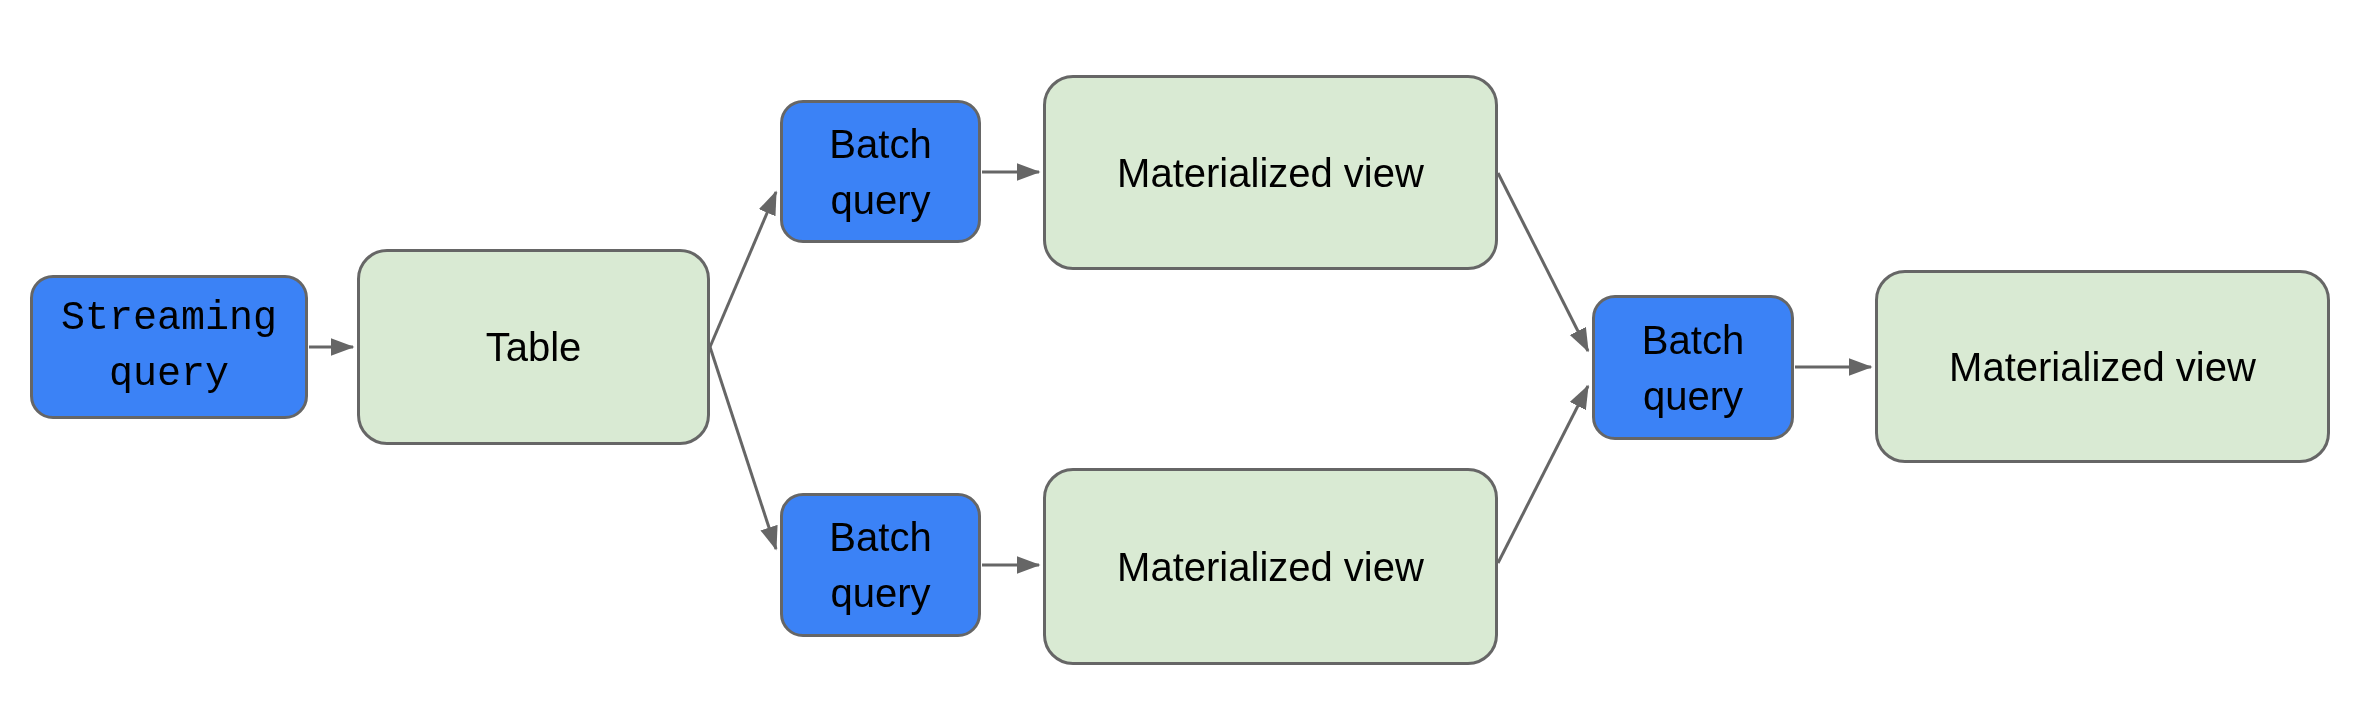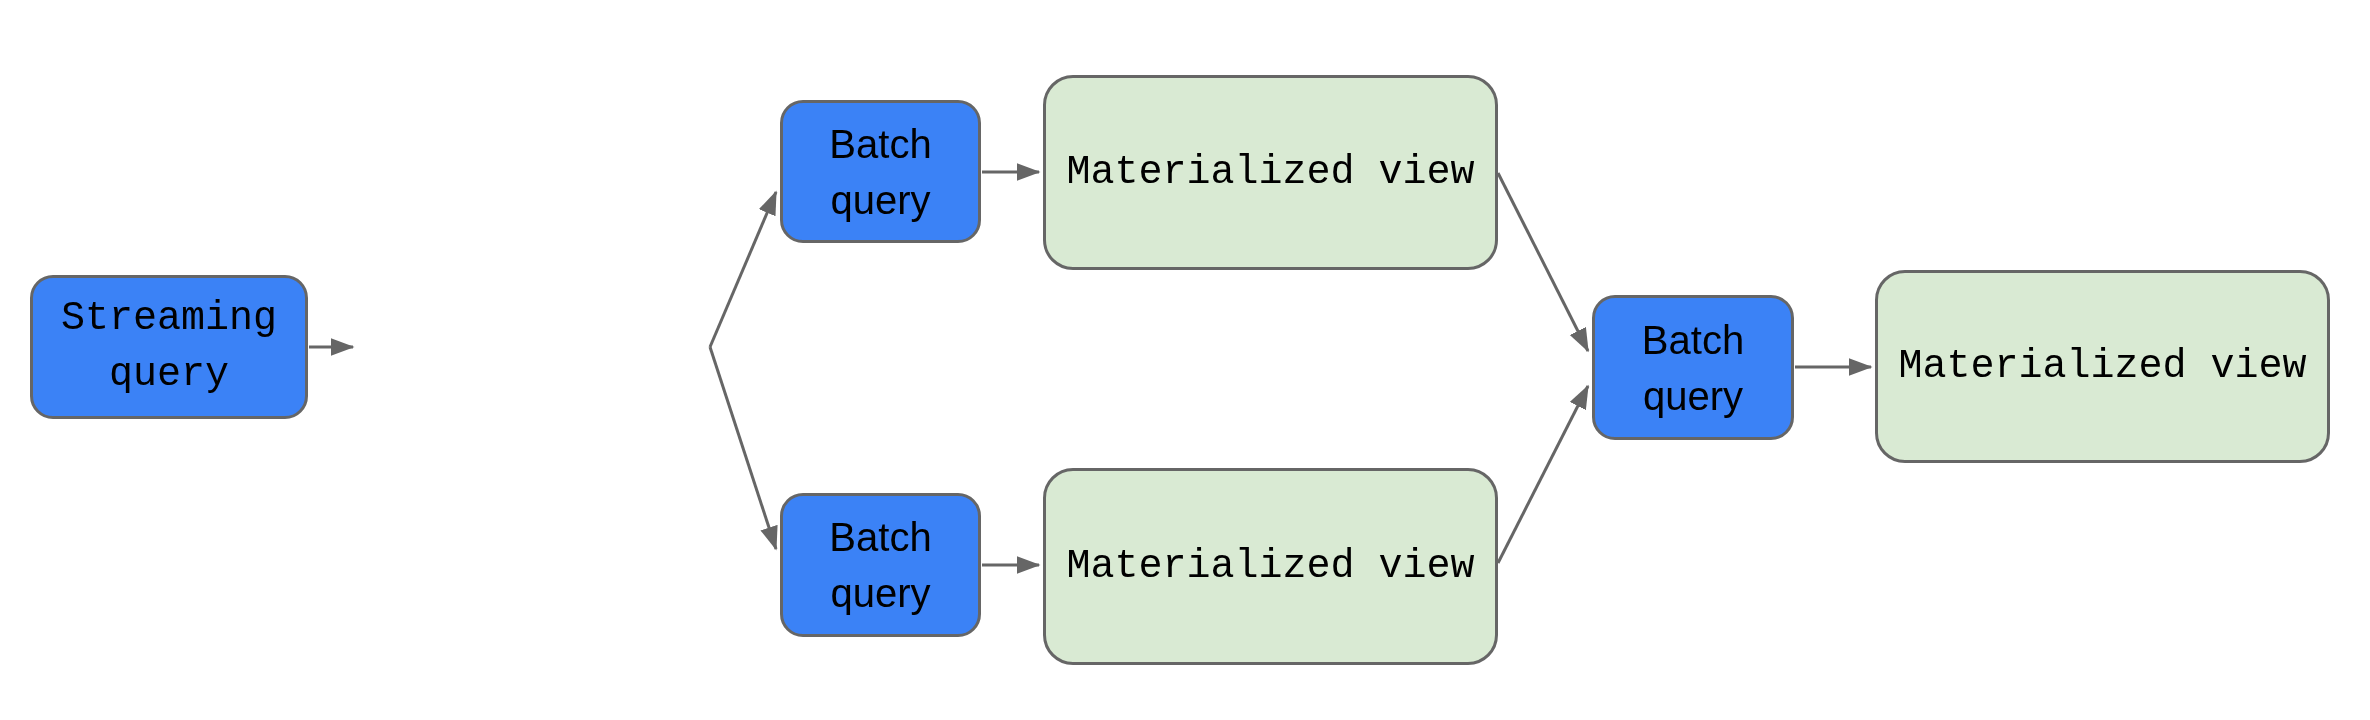--- a/index.html
+++ b/index.html
@@ -23,21 +23,21 @@
     display: flex;
     align-items: center;
     justify-content: center;
     text-align: center;
     font-size: 40px;
     line-height: 1.4;
     color: #000000;
     border: 3px solid #666666;
   }
   .node--query { background: #3b82f6; border-radius: 23px; }
-  .node--store { background: #d9ead3; border-radius: 30px; font-family: Liberation Mono, monospace; }
+  .node--store { background: #d9ead3; border-radius: 30px; }
   .node-label { display: block; padding: 0 2px; }
 </style>
 </head>
 <body>
 
 <div class="canvas">
 
   <svg class="edges" viewBox="0 0 2370 720" xmlns="http://www.w3.org/2000/svg">
     <defs>
       <marker id="arrow" markerUnits="strokeWidth" markerWidth="9" markerHeight="8" refX="7.5" refY="3" orient="auto">
@@ -53,20 +53,23 @@
       <line x1="1498" y1="173" x2="1588" y2="351" marker-end="url(#arrow)"></line>
       <line x1="1498" y1="563" x2="1588" y2="386" marker-end="url(#arrow)"></line>
       <line x1="1795" y1="367" x2="1871" y2="367" marker-end="url(#arrow)"></line>
     </g>
   </svg>
 
   <div class="node node--query" style="left:30px;   top:275px; width:278px; height:144px;font-family:Liberation Mono, monospace;">
     <span class="node-label">Streaming query</span>
   </div>
 
+  <div class="node node--store" style="left:357px;  top:249px; width:353px; height:196px;">
+    <span class="node-label">Table</span>
+  </div>
 
   <div class="node node--query" style="left:780px;  top:100px; width:201px; height:143px;">
     <span class="node-label">Batch query</span>
   </div>
 
   <div class="node node--store" style="left:1043px; top:75px;  width:455px; height:195px;">
     <span class="node-label">Materialized view</span>
   </div>
 
   <div class="node node--query" style="left:780px;  top:493px; width:201px; height:144px;">

